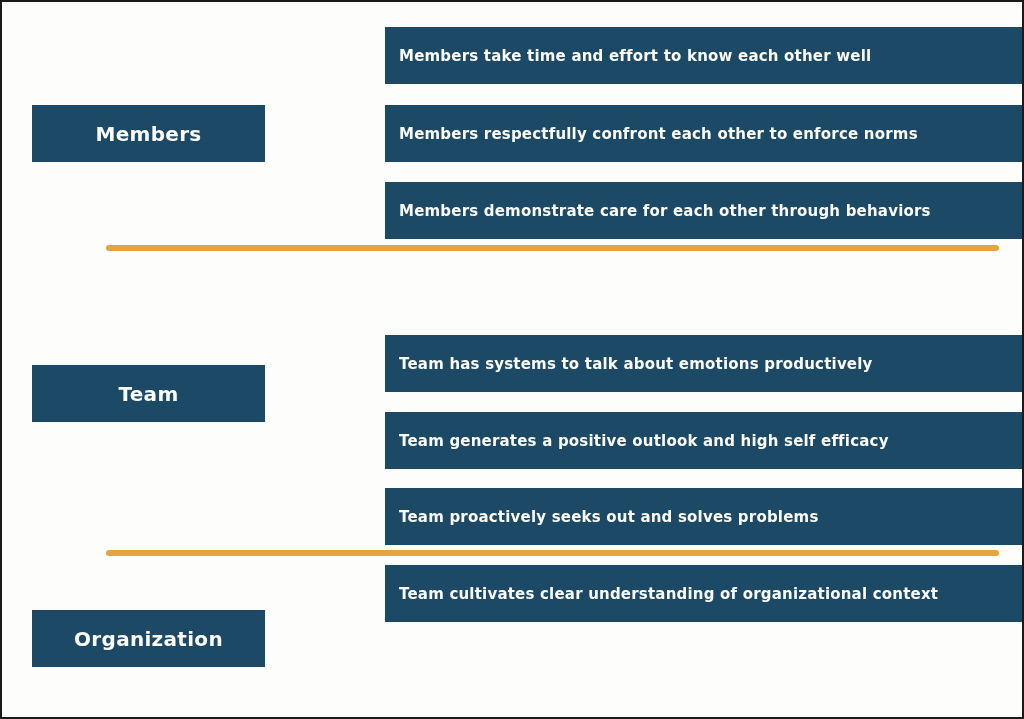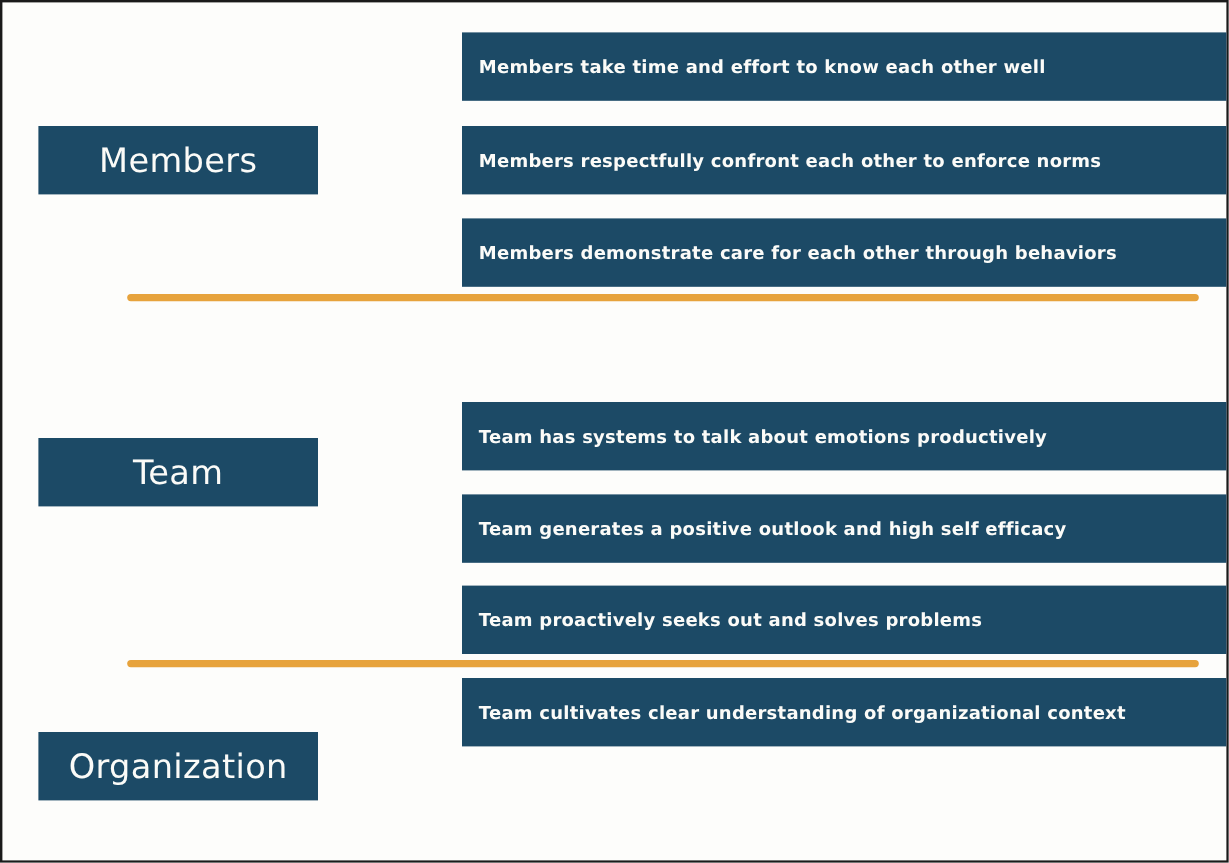--- a/index.html
+++ b/index.html
@@ -22,22 +22,22 @@
     border: 2px solid var(--border-dark);
     overflow: hidden;
   }
   .category {
     position: absolute;
     left: 30px;
     width: 233px;
     height: 57px;
     background: var(--box-blue);
     color: var(--text-light);
-    font-size: 28px;
-    font-weight: normal;
+    font-size: 20px;
+    font-weight: bold;
     display: flex;
     align-items: center;
     justify-content: center;
     letter-spacing: 0.3px;
   }
   .item {
     position: absolute;
     left: 383px;
     width: 645px;
     height: 57px;

